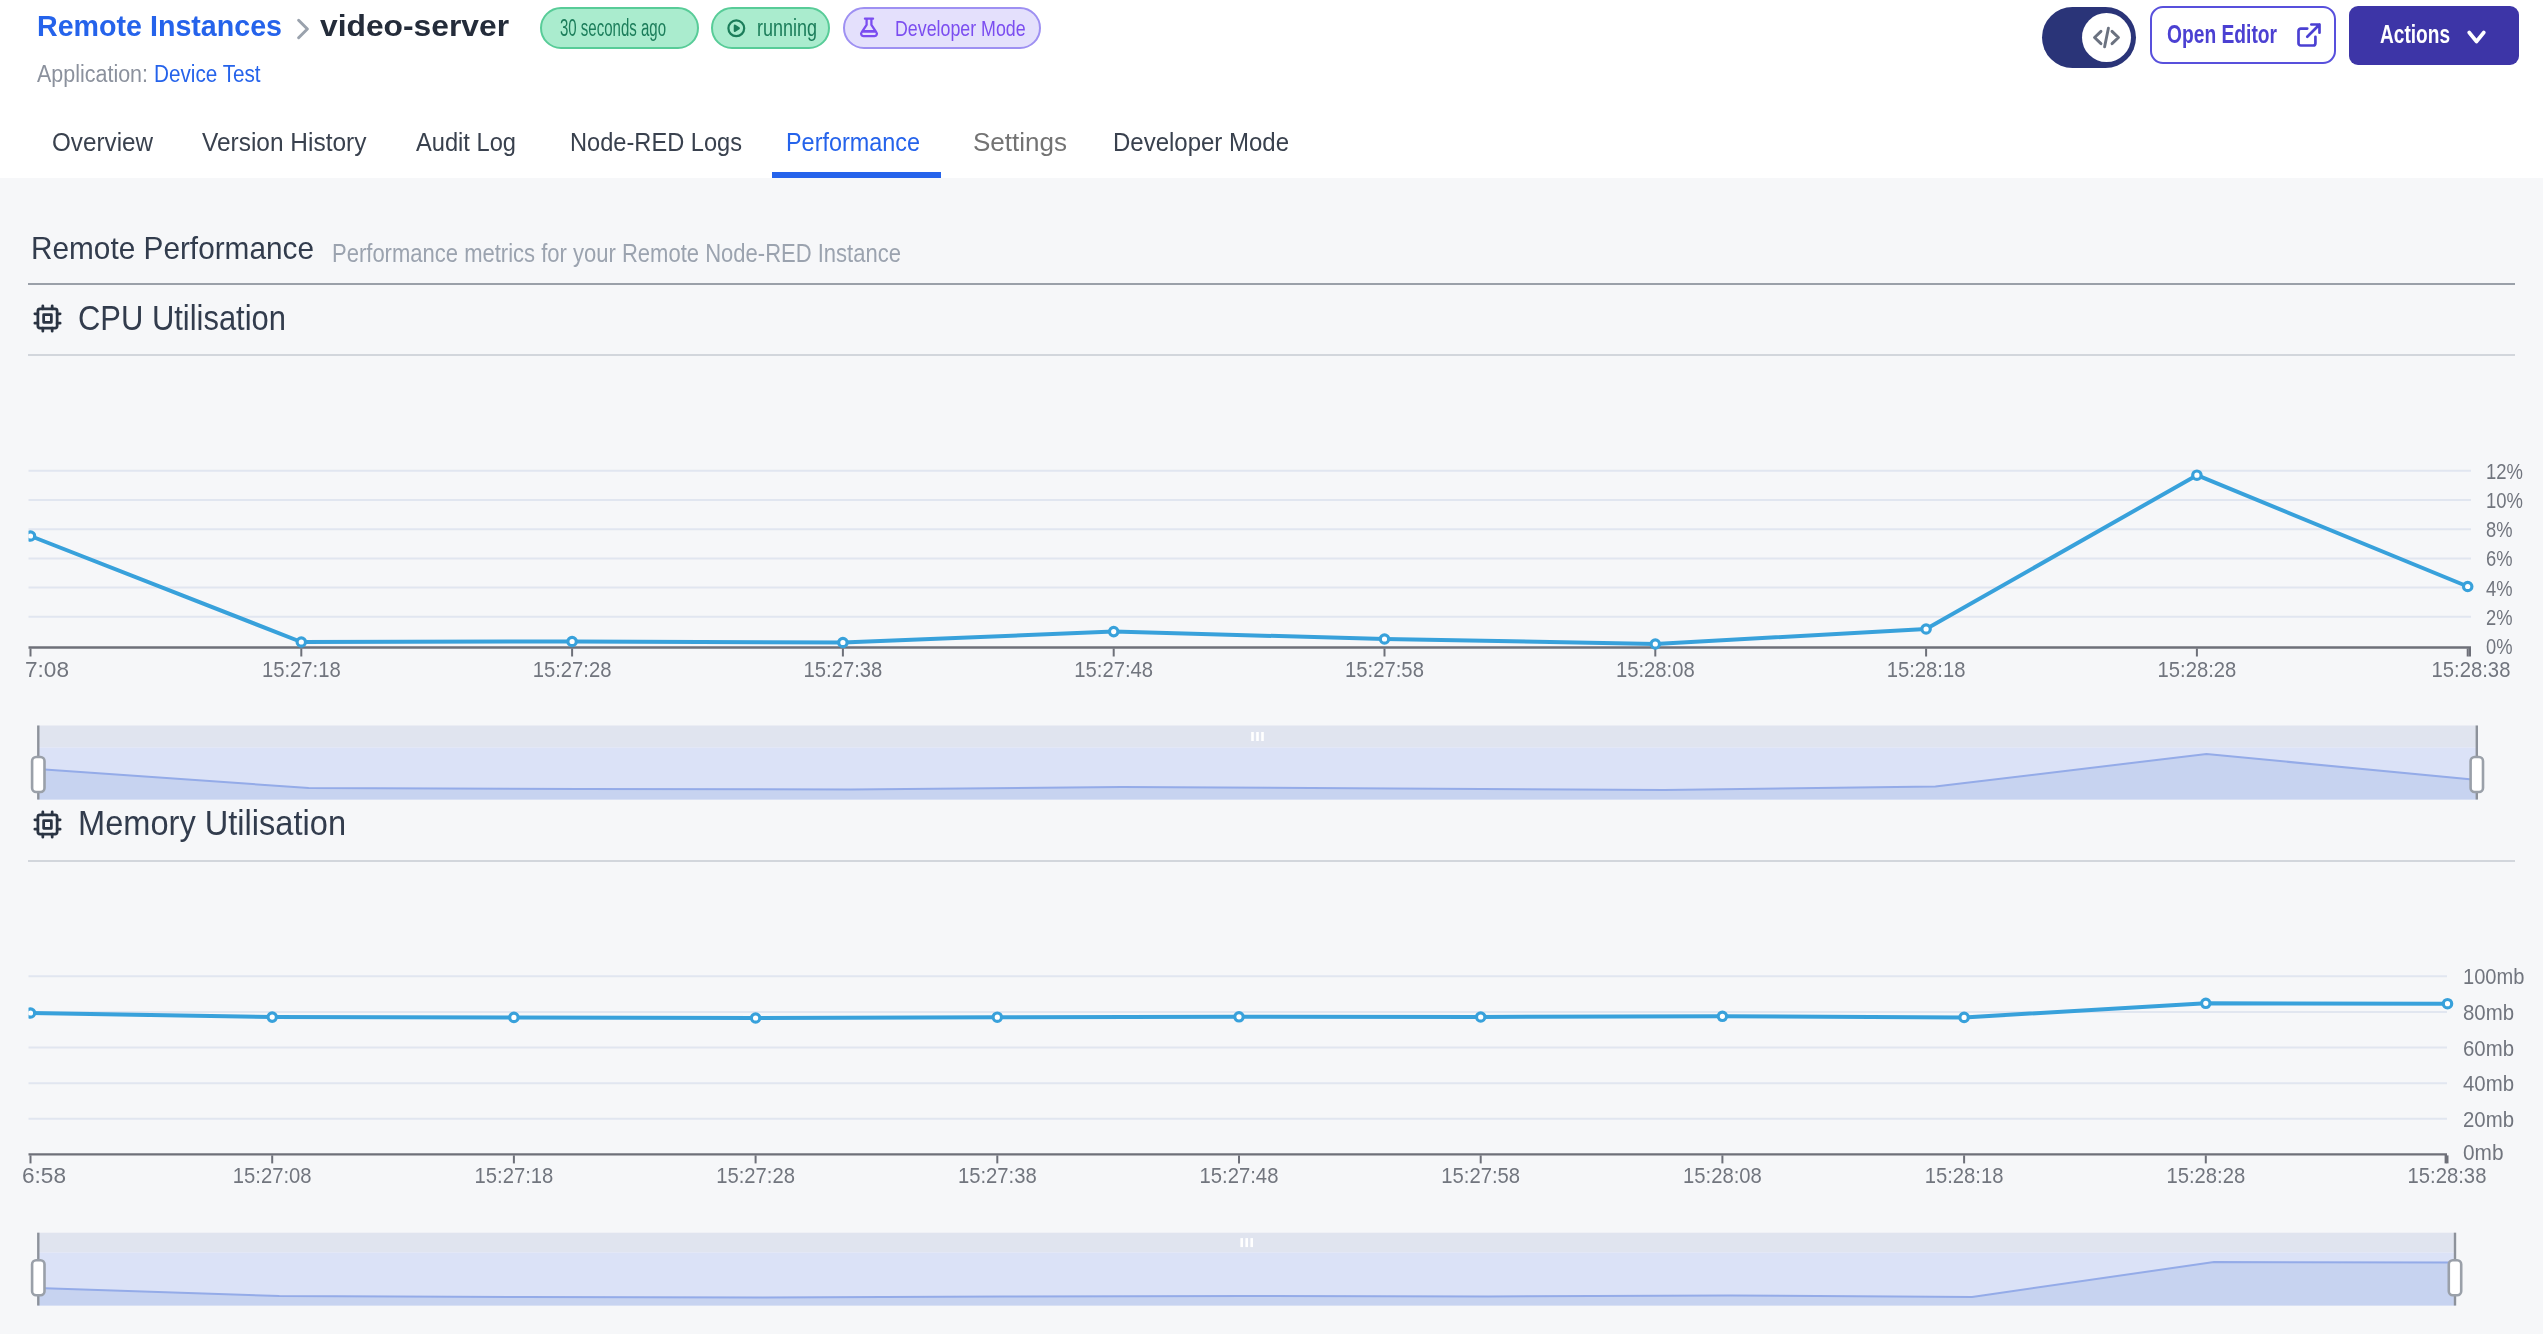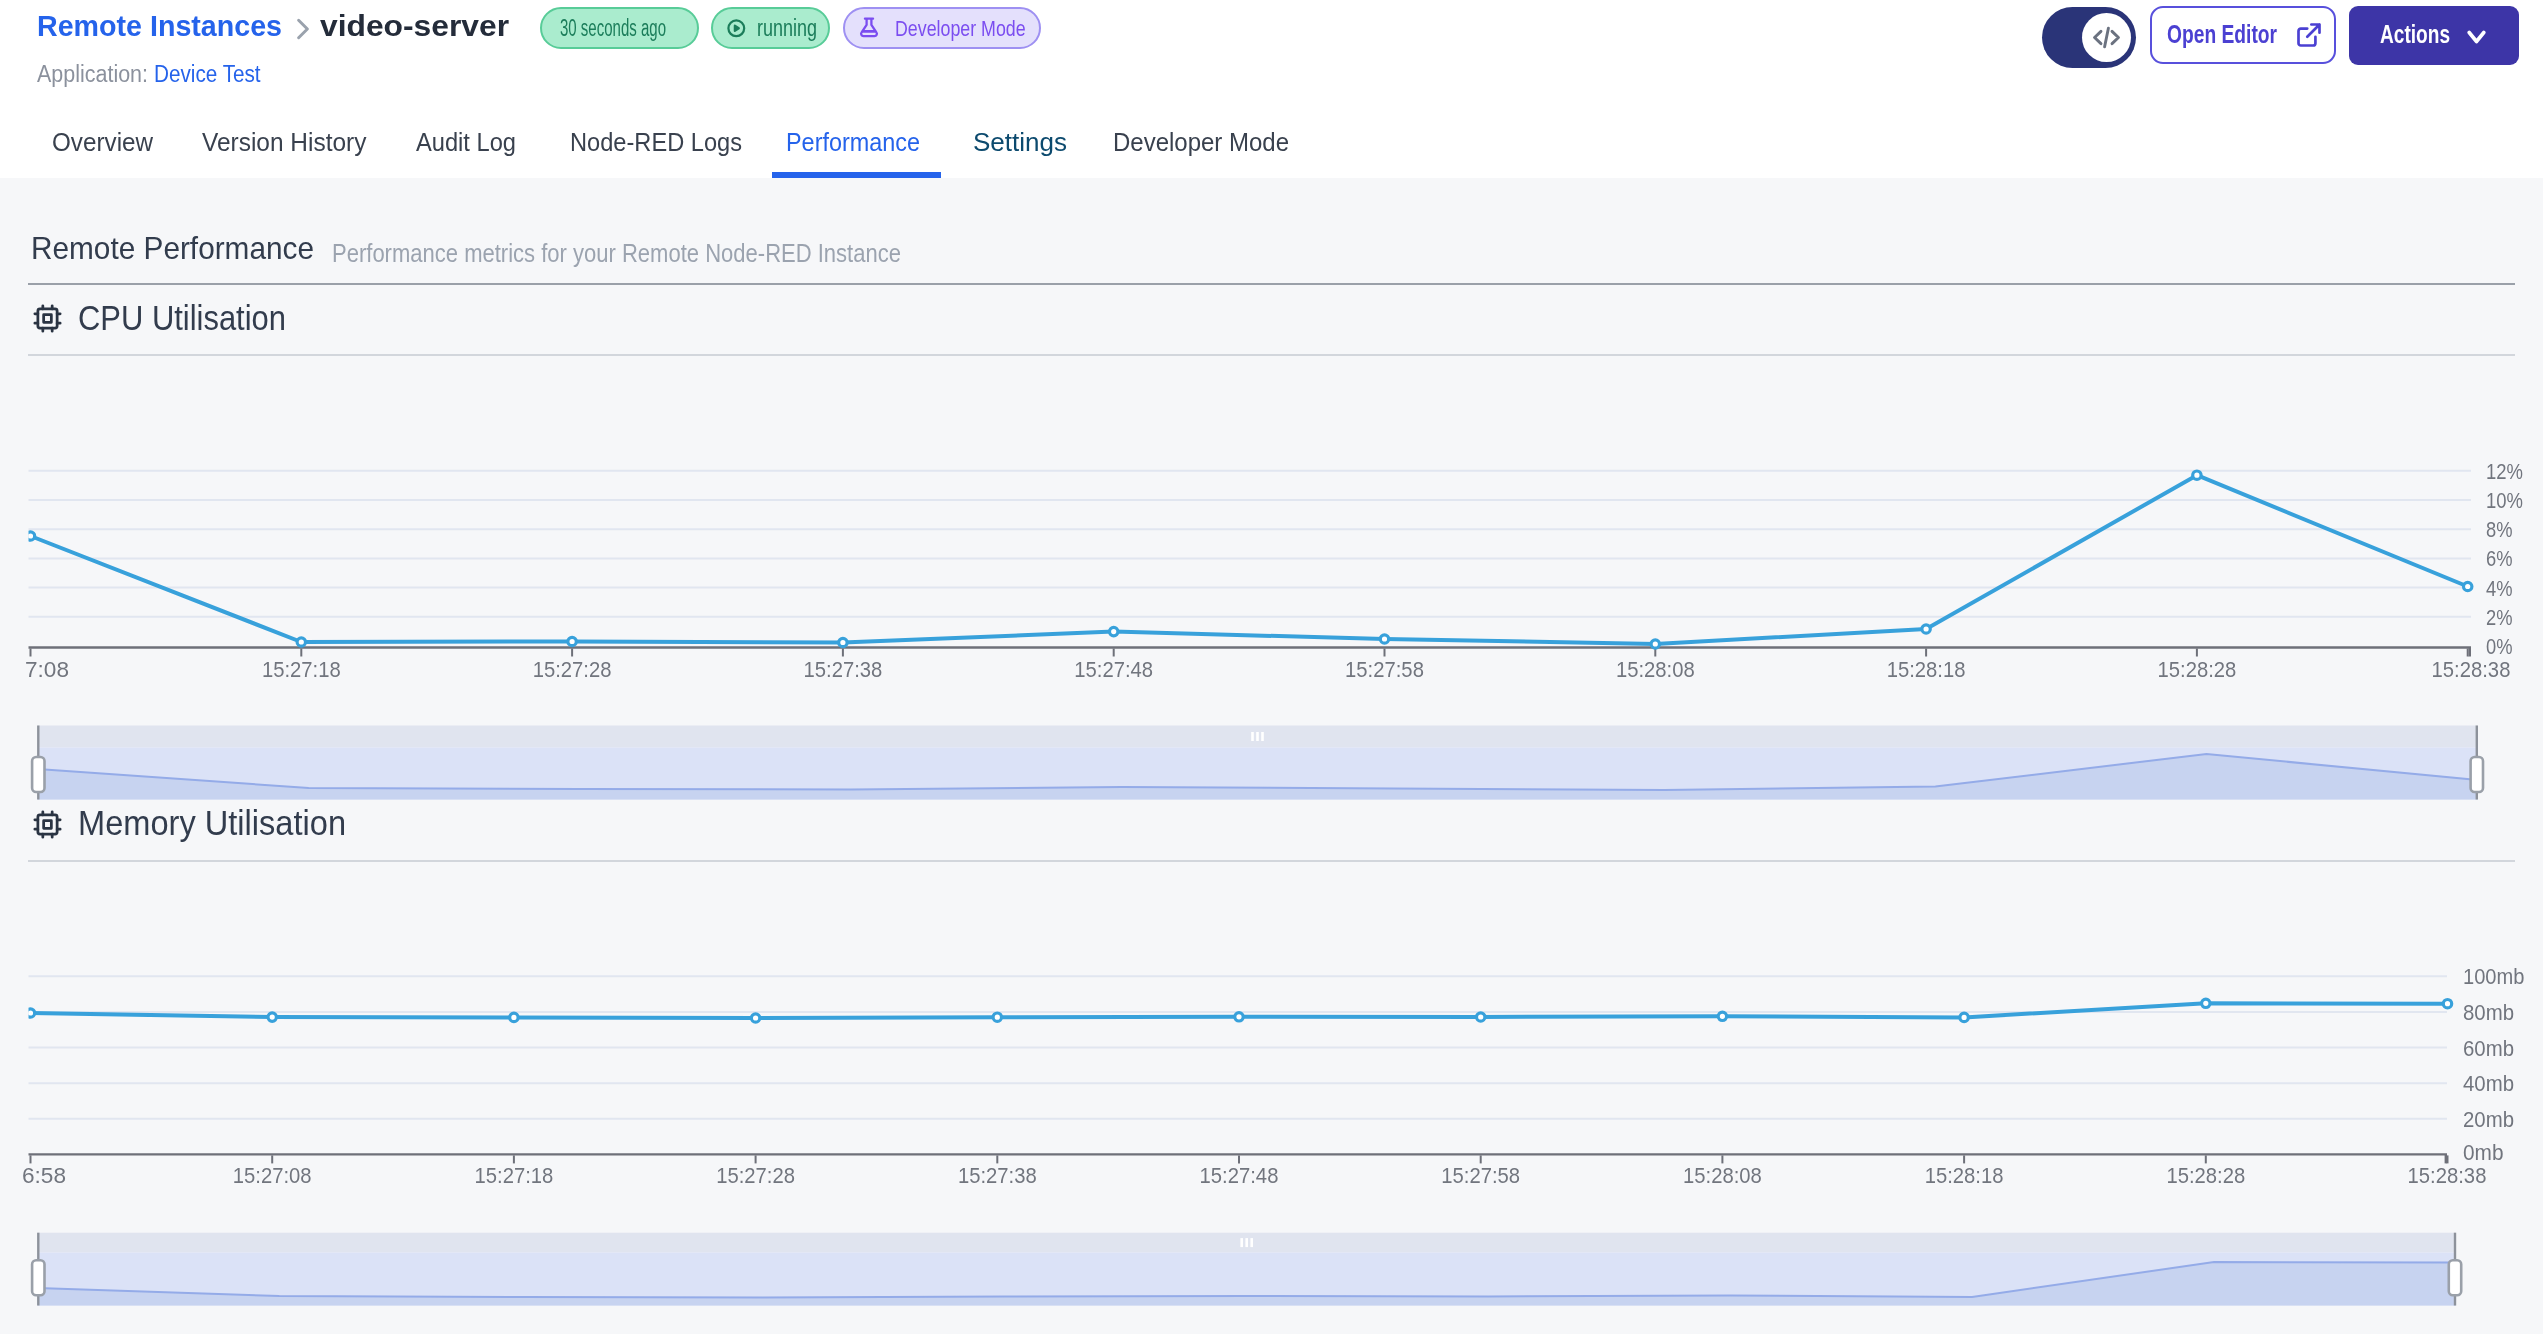--- a/index.html
+++ b/index.html
@@ -49,21 +49,21 @@
 <div class="abs" style="left:2349px;top:6px;width:170px;height:58.5px;border-radius:9px;background:#3d35a7"></div>
 <div style="position:absolute;left:2379.5px;top:20.9px;font-size:26px;color:#ffffff;white-space:nowrap;line-height:1;font-weight:bold;transform:scaleX(0.7342);transform-origin:0 0;">Actions</div>
 <svg class="abs" style="left:2467px;top:30px" width="19" height="14" viewBox="0 0 19 14" fill="none" stroke="#ffffff" stroke-width="3.6" stroke-linecap="round" stroke-linejoin="round">
     <path d="M2.2 2.5l7.3 9 7.3-9"></path>
   </svg>
 <div style="position:absolute;left:52px;top:129px;font-size:26px;line-height:1;color:#39414e;white-space:nowrap;transform:scaleX(0.9321);transform-origin:0 0">Overview</div>
 <div style="position:absolute;left:202px;top:129px;font-size:26px;line-height:1;color:#39414e;white-space:nowrap;transform:scaleX(0.9403);transform-origin:0 0">Version History</div>
 <div style="position:absolute;left:416px;top:129px;font-size:26px;line-height:1;color:#39414e;white-space:nowrap;transform:scaleX(0.9102);transform-origin:0 0">Audit Log</div>
 <div style="position:absolute;left:570px;top:129px;font-size:26px;line-height:1;color:#39414e;white-space:nowrap;transform:scaleX(0.9086);transform-origin:0 0">Node-RED Logs</div>
 <div style="position:absolute;left:786px;top:129px;font-size:26px;line-height:1;color:#2563eb;white-space:nowrap;transform:scaleX(0.9003);transform-origin:0 0">Performance</div>
-<div style="position:absolute;left:973px;top:129px;font-size:26px;line-height:1;color:#0c4a6e;white-space:nowrap;transform:scaleX(1.0006);transform-origin:0 0">Settings</div>
+<div style="position:absolute;left:973px;top:129px;font-size:26px;line-height:1;color:#737373;white-space:nowrap;transform:scaleX(1.0006);transform-origin:0 0">Settings</div>
 <div style="position:absolute;left:1113px;top:129px;font-size:26px;line-height:1;color:#39414e;white-space:nowrap;transform:scaleX(0.9226);transform-origin:0 0">Developer Mode</div>
 <div class="abs" style="left:772px;top:172px;width:169px;height:6px;background:#2563eb"></div>
 <div style="position:absolute;left:31px;top:232.0px;font-size:32px;color:#323c4d;white-space:nowrap;line-height:1;transform:scaleX(0.9305);transform-origin:0 0;">Remote Performance</div>
 <div style="position:absolute;left:332px;top:239.5px;font-size:26px;color:#9ba3af;white-space:nowrap;line-height:1;transform:scaleX(0.8468);transform-origin:0 0;">Performance metrics for your Remote Node-RED Instance</div>
 <div class="abs" style="left:28px;top:283px;width:2487px;height:1.6px;background:#9aa0a9"></div>
 <svg style="position:absolute;left:31px;top:302px" width="33" height="33" viewBox="0 0 24 24" fill="none" stroke="#2a3443" stroke-width="2.0" stroke-linecap="round" stroke-linejoin="round">
 <rect x="5" y="5" width="14" height="14" rx="1.5"></rect>
 <rect x="9.2" y="9.2" width="5.6" height="5.6"></rect>
 <path d="M8.6 2.8v2.2M15.4 2.8v2.2M8.6 19v2.2M15.4 19v2.2M2.8 8.6h2.2M2.8 15.4h2.2M19 8.6h2.2M19 15.4h2.2"></path>
 </svg>

